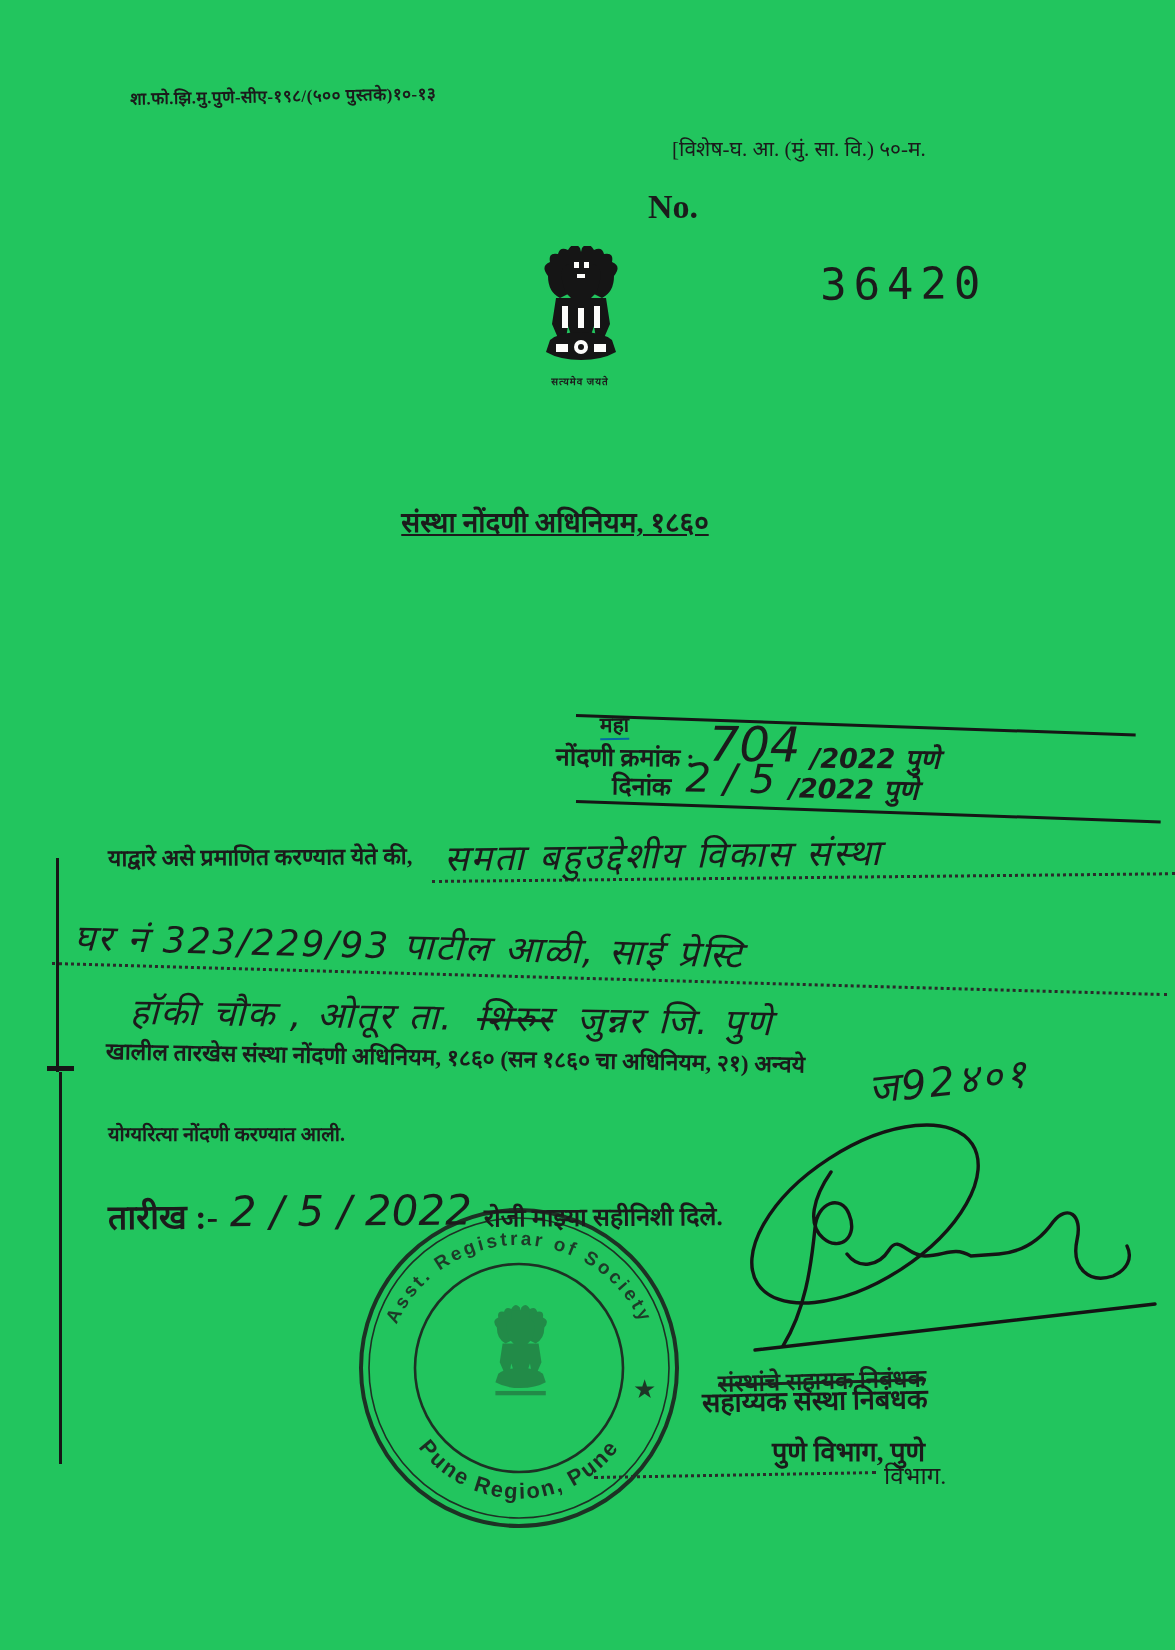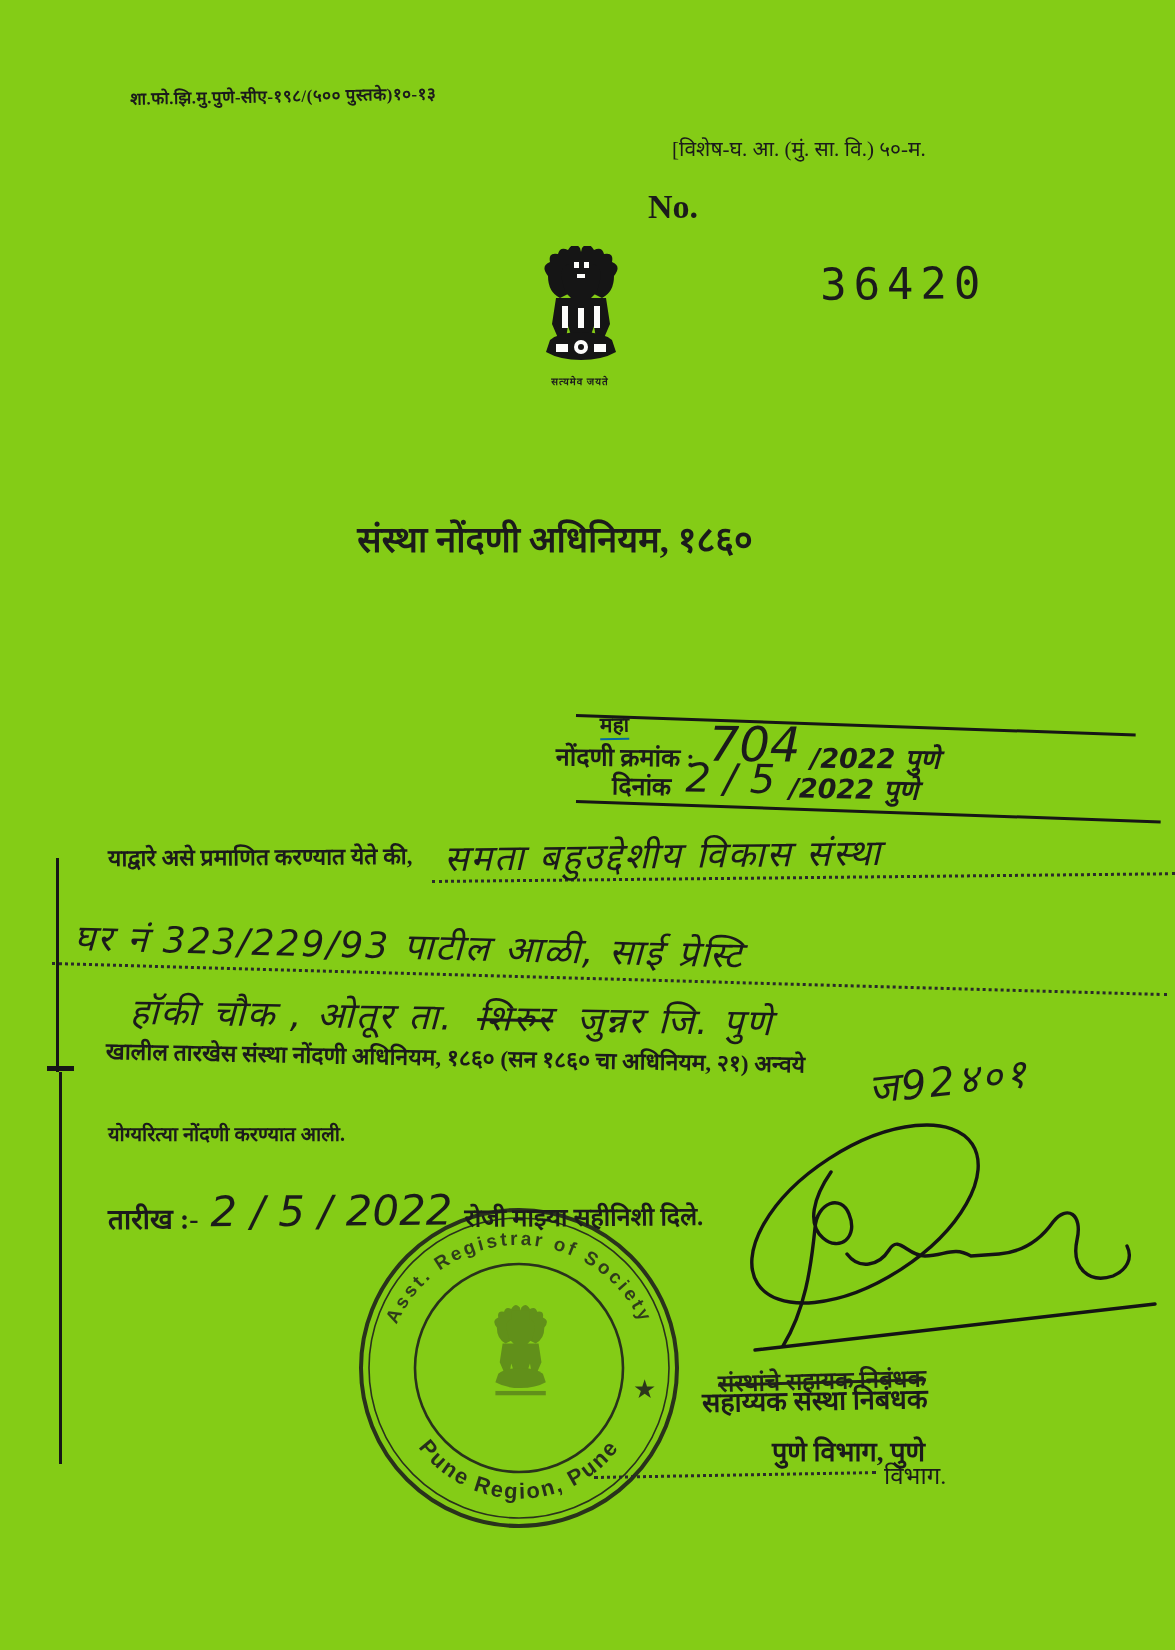--- a/index.html
+++ b/index.html
@@ -1,18 +1,18 @@
 <!DOCTYPE html>
 <html><head>
 <meta charset="utf-8">
 <style>
   html,body{margin:0;padding:0;background:#9a9a9a;}
   .page{
     position:relative;width:1175px;height:1650px;margin:0 auto;
-    background:#84cc16;overflow:hidden;color:#1b1b1b;
+    background:#22c55e;overflow:hidden;color:#1b1b1b;
     font-family:"Liberation Serif", serif;
   }
   .abs{position:absolute;}
   .print{font-family:"Liberation Serif", serif;}
   .hand{font-family:"DejaVu Sans", sans-serif;font-style:italic;}
   .nowrap{white-space:nowrap;}
   .center{text-align:center;}
   .bold{font-weight:bold;}
   .rule{background:#161616;}
   .dotted{border-bottom:3px dotted #2a2a2a;height:0;}
@@ -57,21 +57,21 @@
       <path d="M24 94 q10 -8 31 -8 q21 0 31 8 l4 12 q-14 8 -35 8 q-21 0 -35 -8z"></path>
       <circle cx="55" cy="101" r="7" fill="#fcfcfa"></circle>
       <circle cx="55" cy="101" r="3" fill="#151515"></circle>
       <rect x="30" y="98" width="12" height="8" fill="#fcfcfa"></rect>
       <rect x="68" y="98" width="12" height="8" fill="#fcfcfa"></rect>
     </g>
   </svg>
   <div class="abs print center" style="left:505px;top:374px;width:150px;font-size:10px;font-weight:bold;letter-spacing:1px;">सत्यमेव जयते</div>
 
 
-  <div class="abs print bold center nowrap" style="left:315px;top:514px;width:480px;font-size:36px;">संस्था नोंदणी अधिनियम, १८६०</div>
+  <div class="abs print bold center nowrap" style="left:315px;top:502px;width:480px;font-size:28px;text-decoration:underline;">संस्था नोंदणी अधिनियम, १८६०</div>
 
 
   <div class="abs rule" style="left:576px;top:714px;width:560px;height:3px;transform:rotate(2deg);transform-origin:left center;"></div>
 
   <div class="abs row nowrap" style="left:556px;top:722px;transform:rotate(0.5deg);">
     <span class="print bold" style="font-size:25px;">नोंदणी क्रमांक :</span>
     <span class="hand" style="font-size:48px;margin:0 10px 0 14px;position:relative;top:-6px;">704</span>
     <span class="hand bold" style="font-size:27px;">/2022 पुणे</span>
   </div>
   <div class="abs print bold" style="left:600px;top:710px;font-size:21px;transform:rotate(-1deg);border-bottom:2px solid #0369a1;">महा</div>
@@ -98,21 +98,21 @@
     <span>जुन्नर जि. पुणे</span>
   </div>
 
   <div class="abs print nowrap bold" style="left:106px;top:1034px;font-size:23px;transform:rotate(1.1deg);transform-origin:left center;">खालील तारखेस संस्था नोंदणी अधिनियम, १८६० (सन १८६० चा अधिनियम, २१) अन्वये</div>
 
   <div class="abs hand nowrap" style="left:868px;top:1052px;font-size:40px;transform:rotate(-6deg);letter-spacing:3px;">ज92४०१</div>
 
   <div class="abs print nowrap bold" style="left:108px;top:1120px;font-size:20px;">योग्यरित्या नोंदणी करण्यात आली.</div>
 
   <div class="abs row nowrap" style="left:108px;top:1188px;transform:rotate(-0.4deg);">
-    <span class="print bold" style="font-size:28px;">तारीख :-</span>
+    <span class="print bold" style="font-size:34px;">तारीख :-</span>
     <span class="hand" style="font-size:42px;margin:0 12px;position:relative;top:-2px;">2 / 5 / 2022</span>
     <span class="print bold" style="font-size:25px;">रोजी माझ्या सहीनिशी दिले.</span>
   </div>
 
   <svg class="abs" style="left:345px;top:1196px;" width="348" height="348" viewBox="0 0 348 348">
     <g fill="none" stroke="#1d1d1d" opacity="0.88">
       <circle cx="174" cy="172" r="158" stroke-width="4"></circle>
       <circle cx="174" cy="172" r="150" stroke-width="1.6"></circle>
       <circle cx="174" cy="172" r="104" stroke-width="2.6"></circle>
     </g>

